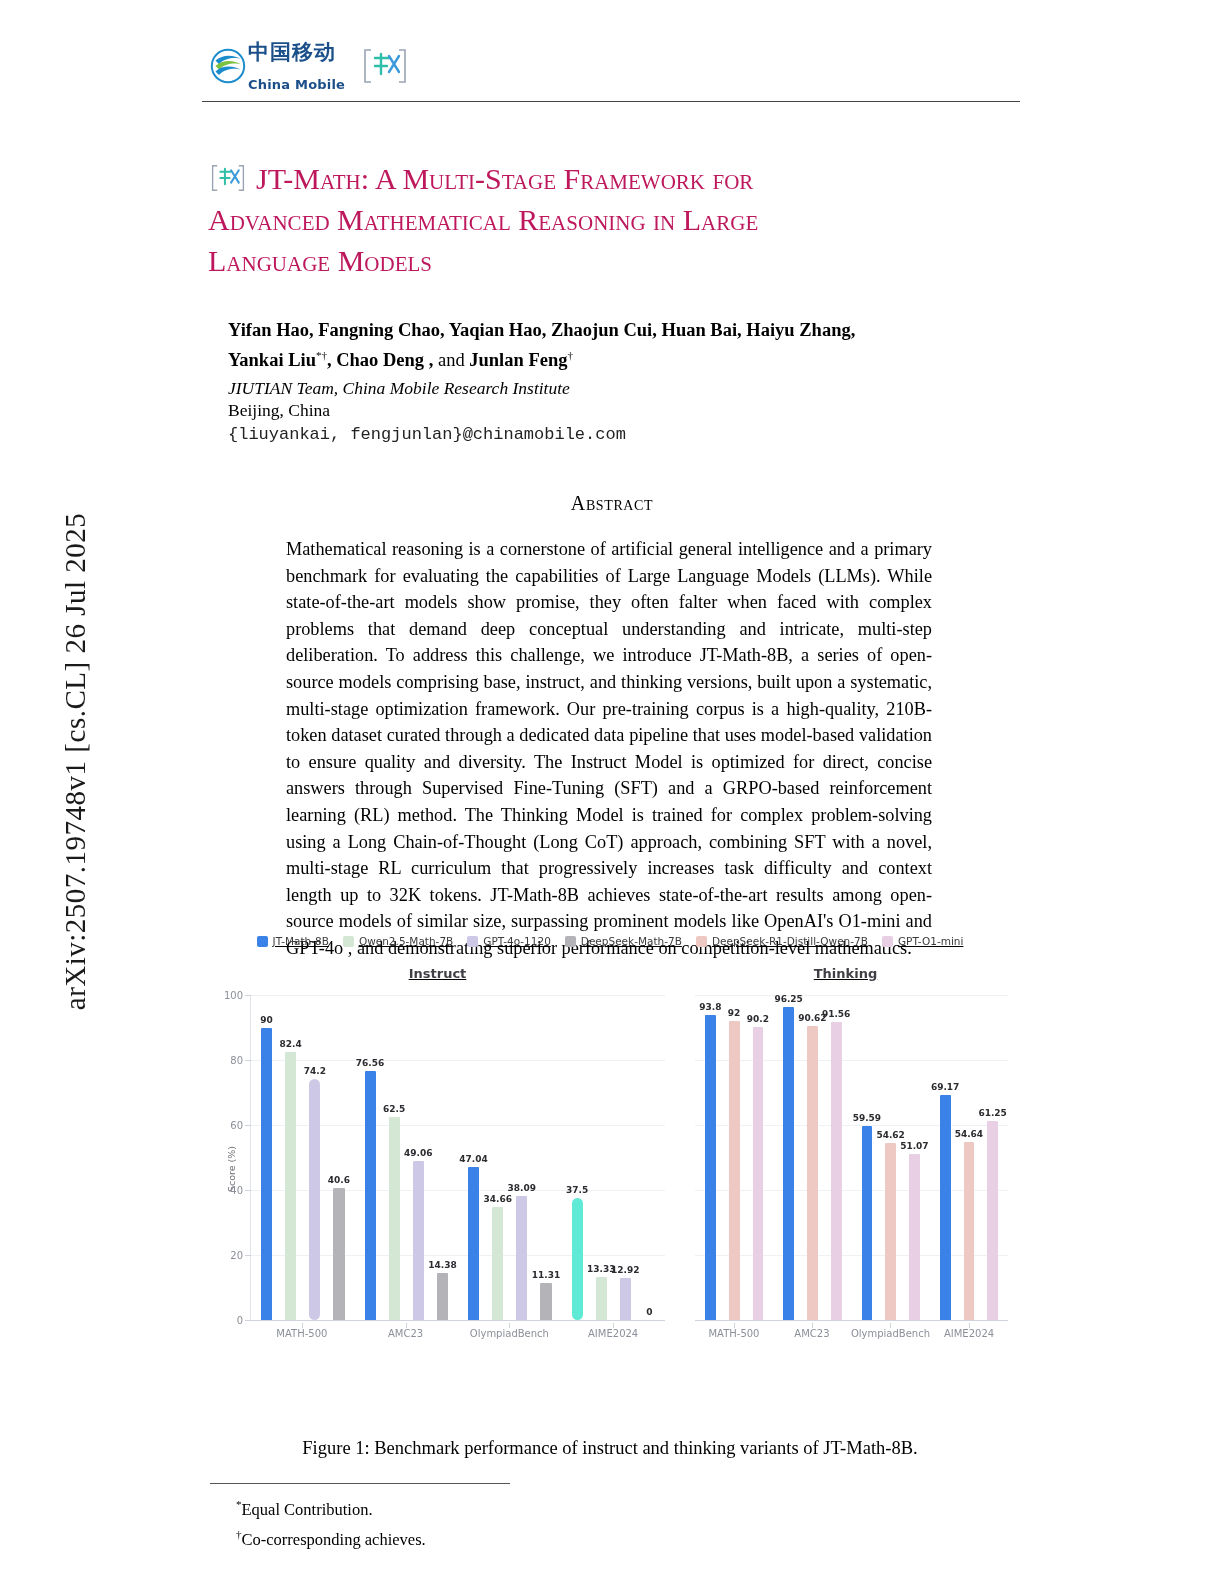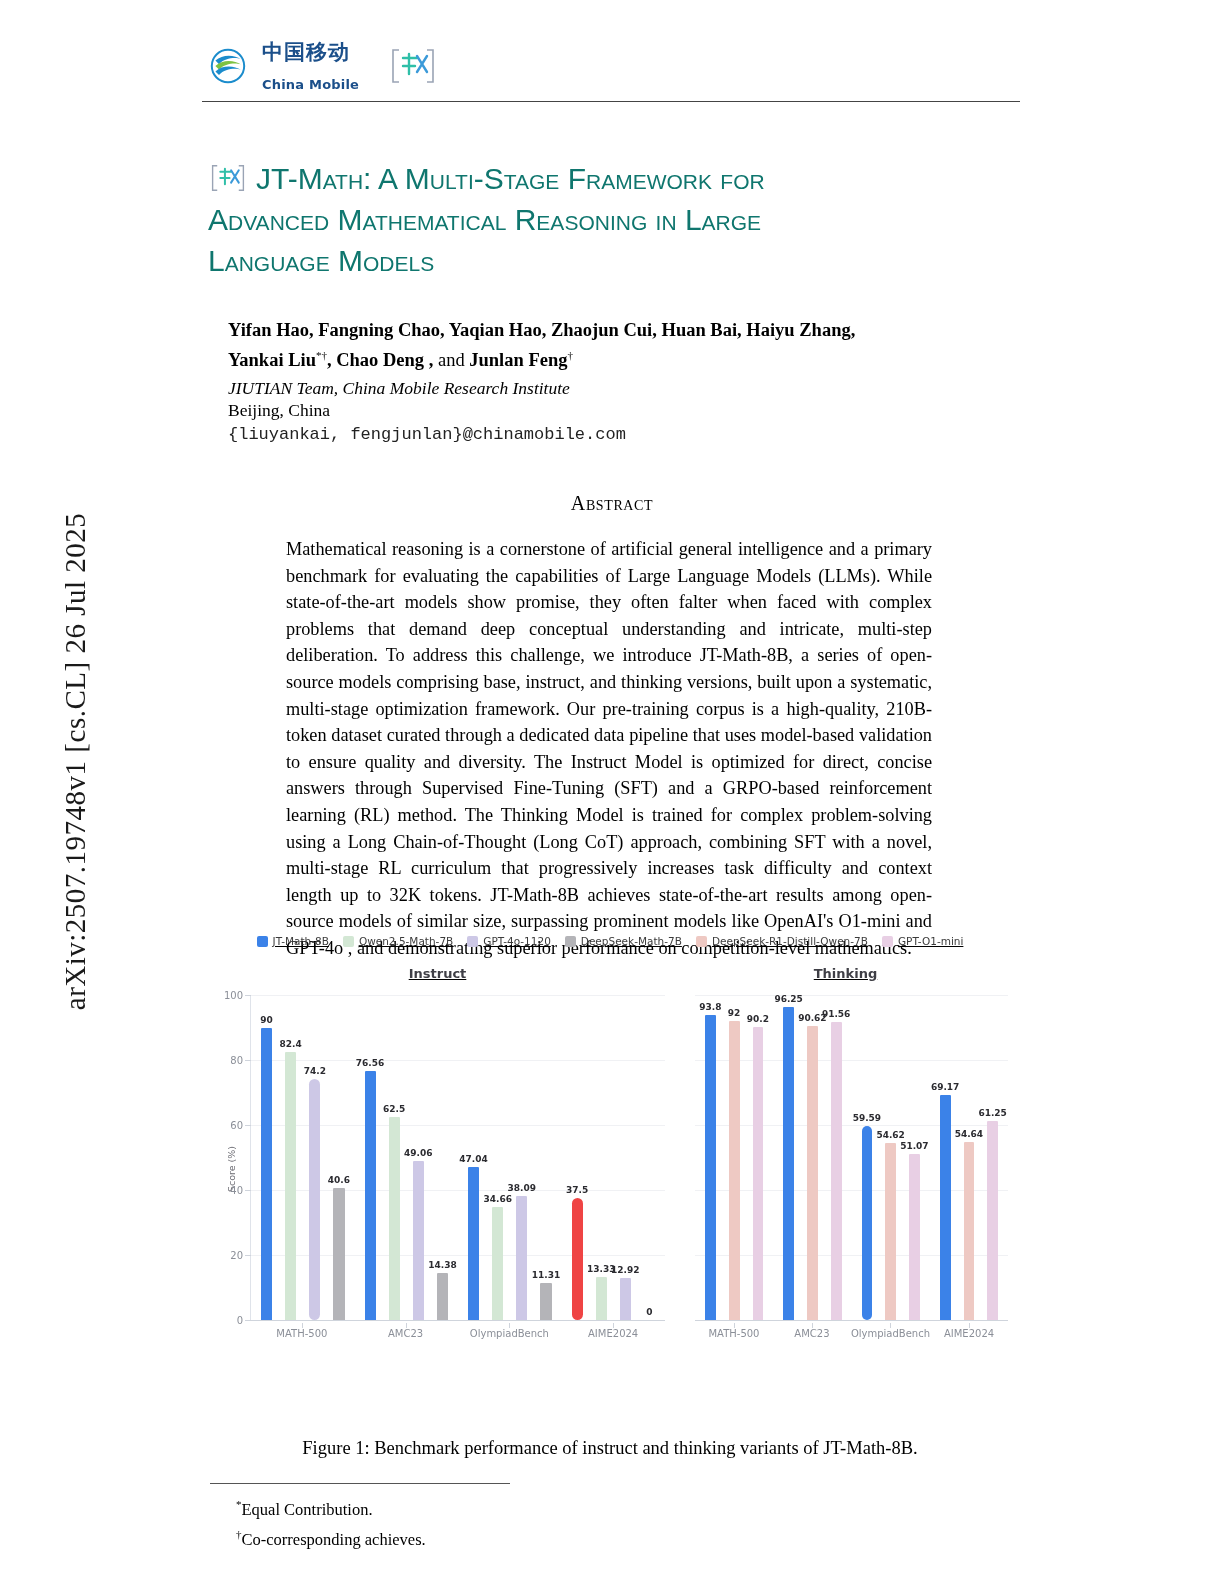--- a/index.html
+++ b/index.html
@@ -28,42 +28,42 @@
     text-align: center;
     white-space: nowrap;
   }
 
   
   .header-band {
     position: absolute;
     left: 202px; top: 38px; width: 818px; height: 64px;
     border-bottom: 1.5px solid #444;
   }
-  .logo-row { display: flex; align-items: center; gap: 16px; height: 56px; padding-left: 8px; }
+  .logo-row { display: flex; align-items: center; gap: 2px; height: 56px; padding-left: 8px; }
   .cm-mark { width: 36px; height: 36px; position: relative; flex: 0 0 auto; }
   .cm-text { display: flex; flex-direction: column; line-height: 1; }
   .cm-cn {
     font-family: "DejaVu Sans", sans-serif;
     font-size: 21px; font-weight: 700; color: #1b4f8a; letter-spacing: 1px;
   }
   .cm-en {
     font-family: "DejaVu Sans", sans-serif;
     font-size: 13px; font-weight: 700; color: #1b4f8a; letter-spacing: 0.2px; margin-top: 15px;
   }
   .jt-logo { margin-left: 12px; width: 52px; height: 44px; position: relative; }
 
   
   .title-block {
     position: absolute; left: 208px; top: 158px; width: 800px;
   }
   .title-line {
-    font-family: Liberation Sans, sans-serif;
+    font-family: Liberation Serif, serif;
     font-size: 30px;
     line-height: 41px;
-    color: #0f766e;
+    color: #be185d;
     white-space: nowrap;
   }
   .sc { font-variant: small-caps; }
   .title-inline-logo {
     display: inline-block; width: 40px; height: 34px;
     vertical-align: -6px; margin-right: 8px; position: relative;
   }
 
   
   .authors {
@@ -315,21 +315,21 @@
                     <span class="bar-label">34.66</span>
                   </div>
                   <div class="bar" style="height: 38.09%; background: rgb(205, 200, 230);">
                     <span class="bar-label">38.09</span>
                   </div>
                   <div class="bar" style="height: 11.31%; background: rgb(180, 180, 184);">
                     <span class="bar-label">11.31</span>
                   </div>
                 </div>
                 <div class="group">
-                  <div class="bar" style="height: 37.5%; background: #ef4444; border-radius: 6px;">
+                  <div class="bar" style="height: 37.5%; background: #5eead4; border-radius: 6px;">
                     <span class="bar-label">37.5</span>
                   </div>
                   <div class="bar" style="height: 13.33%; background: rgb(211, 231, 212);">
                     <span class="bar-label">13.33</span>
                   </div>
                   <div class="bar" style="height: 12.92%; background: rgb(205, 200, 230);">
                     <span class="bar-label">12.92</span>
                   </div>
                   <div class="bar" style="height: 0%; background: rgb(180, 180, 184);">
                     <span class="bar-label">0</span>
@@ -371,21 +371,21 @@
                     <span class="bar-label">96.25</span>
                   </div>
                   <div class="bar" style="height: 90.62%; background: rgb(238, 201, 195);">
                     <span class="bar-label">90.62</span>
                   </div>
                   <div class="bar" style="height: 91.56%; background: rgb(232, 207, 228);">
                     <span class="bar-label">91.56</span>
                   </div>
                 </div>
                 <div class="group">
-                  <div class="bar" style="height: 59.59%; background: rgb(59, 130, 232); border-radius: 8px;">
+                  <div class="bar" style="height: 59.59%; background: rgb(59, 130, 232);">
                     <span class="bar-label">59.59</span>
                   </div>
                   <div class="bar" style="height: 54.62%; background: rgb(238, 201, 195);">
                     <span class="bar-label">54.62</span>
                   </div>
                   <div class="bar" style="height: 51.07%; background: rgb(232, 207, 228);">
                     <span class="bar-label">51.07</span>
                   </div>
                 </div>
                 <div class="group">

